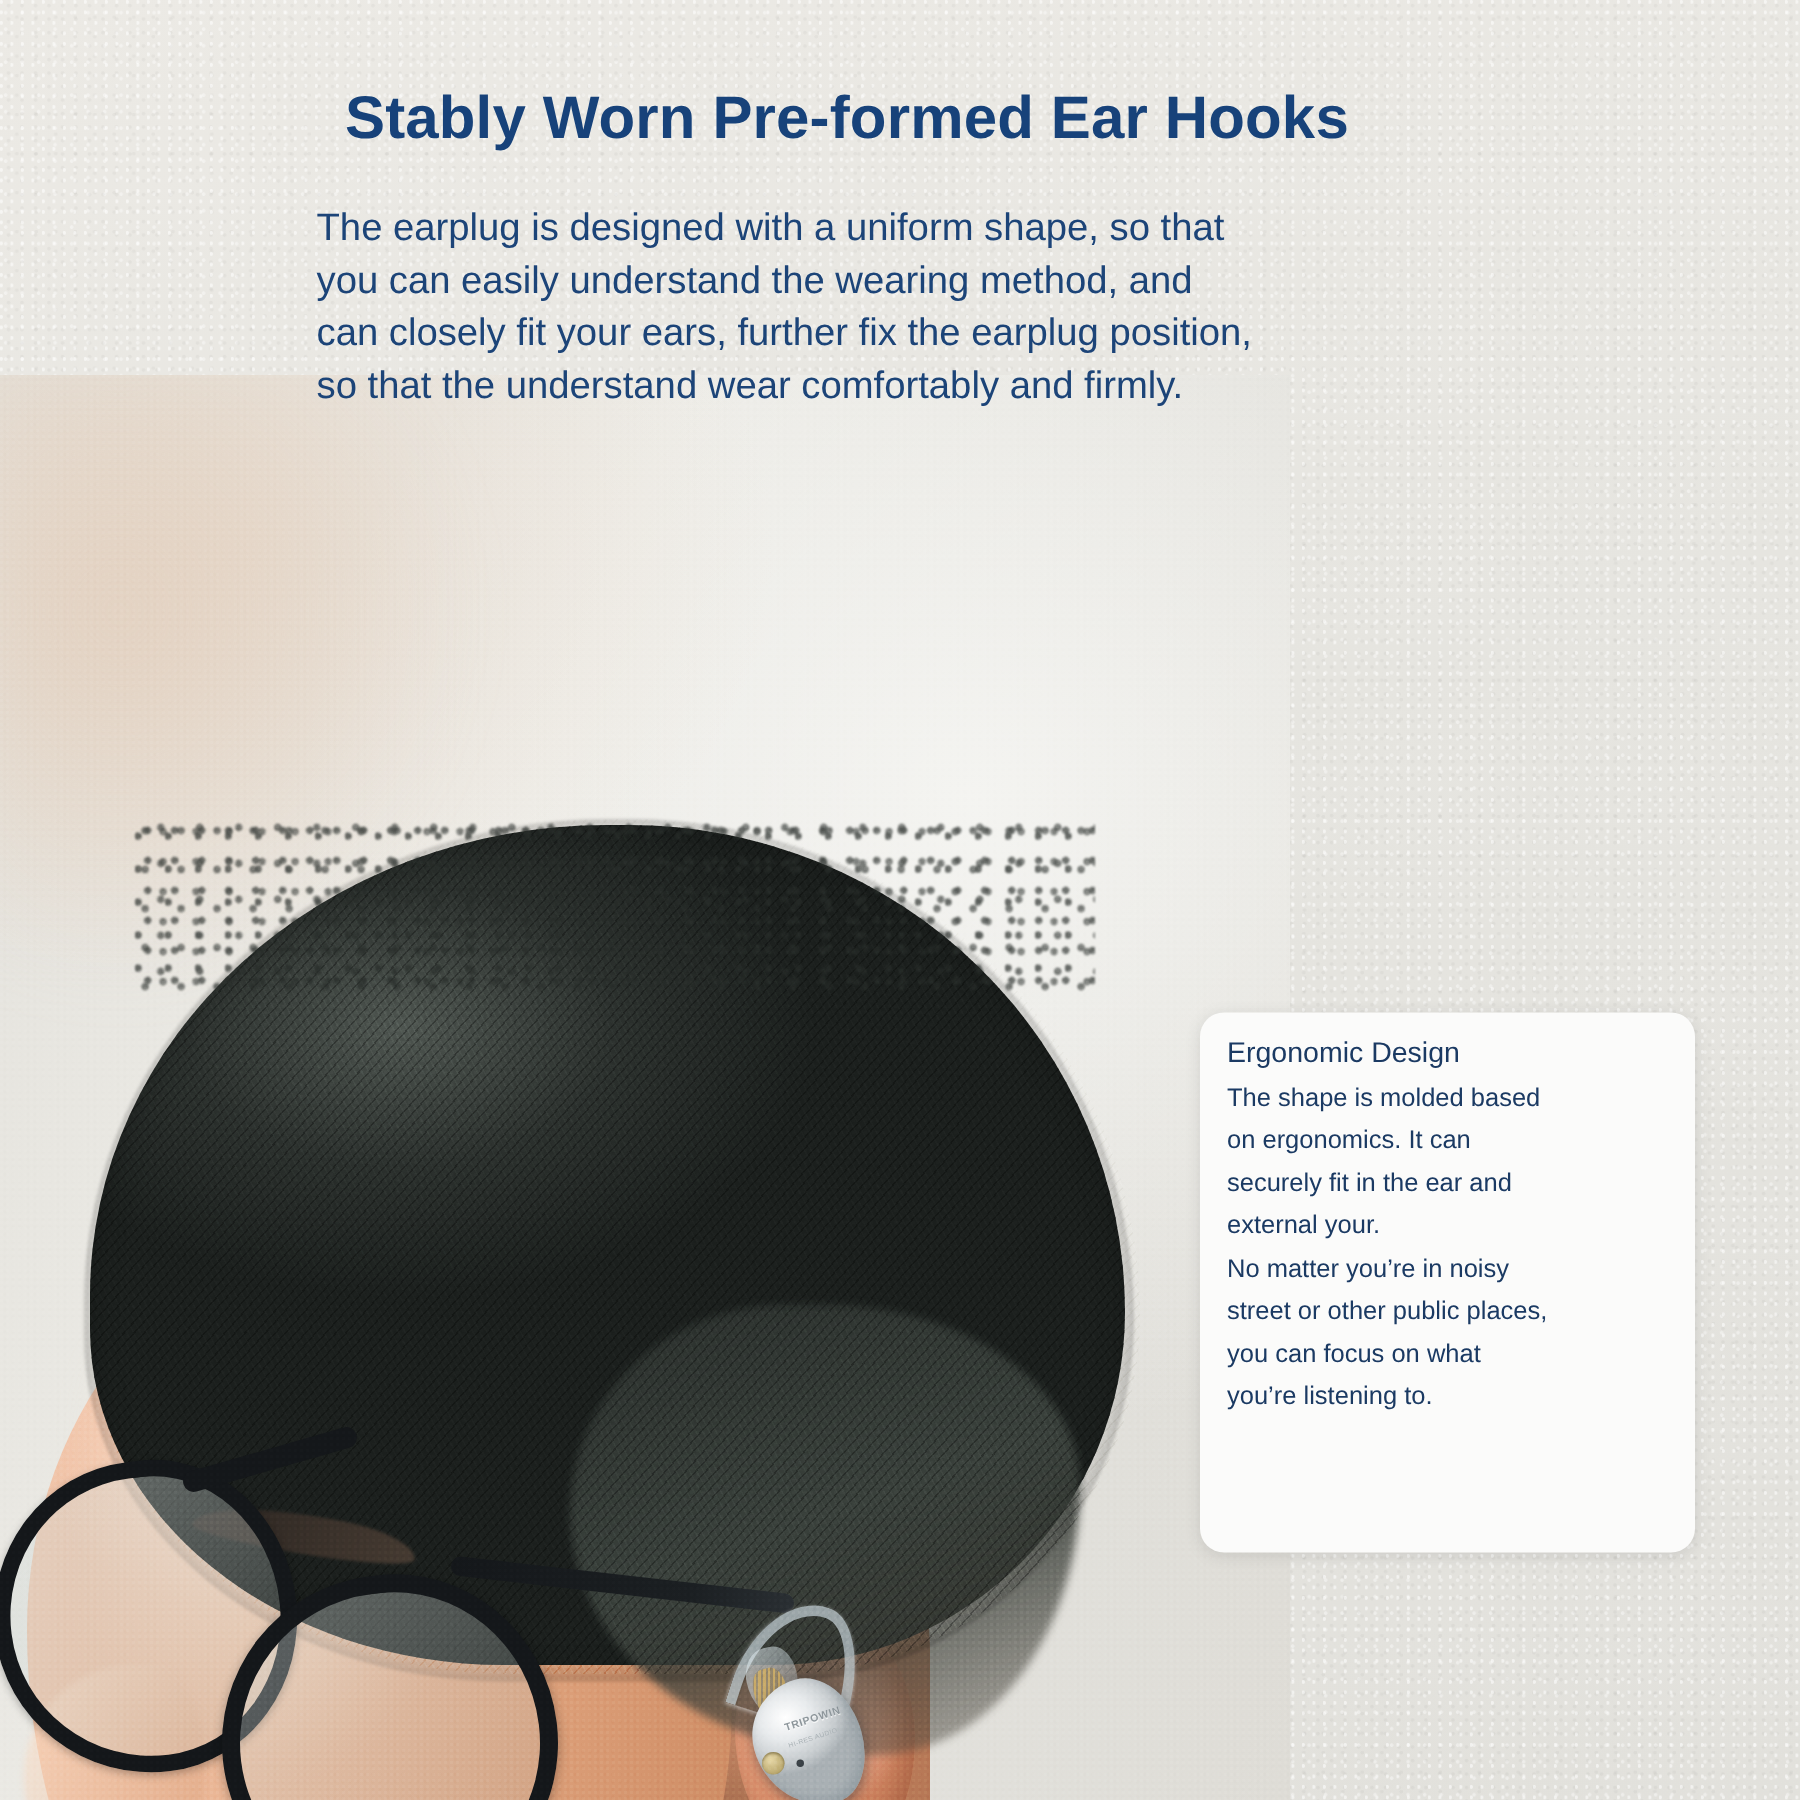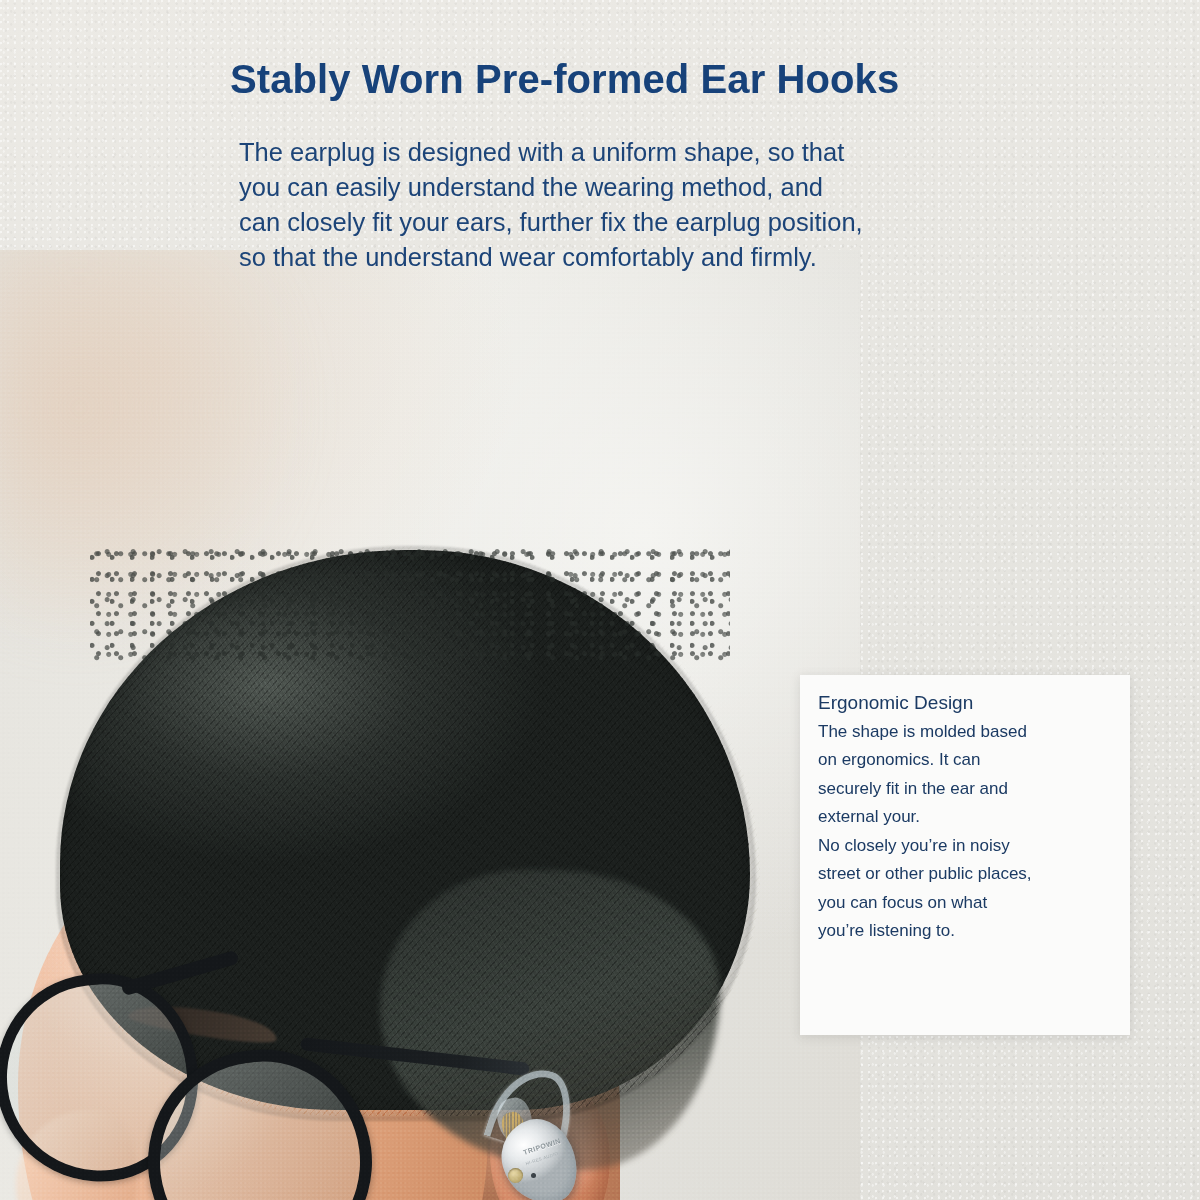--- a/index.html
+++ b/index.html
@@ -45,21 +45,21 @@
   }
   #subcopy {
     position: absolute;
     left: 211px;
     top: 135px;
     width: 830px;
     color: #1c4478;
     font-size: 25.5px;
     line-height: 35px;
   }
-  #subcopy .ln { display: block; white-space: nowrap; margin-left: 28px; }
+  #subcopy .ln { display: block; white-space: nowrap; }
 
   
   #photo {
     position: absolute;
     left: 0;
     top: 250px;
     width: 860px;
     height: 950px;
     overflow: hidden;
   }
@@ -291,21 +291,21 @@
   }
 
   
   #info-card {
     position: absolute;
     left: 800px;
     top: 675px;
     width: 330px;
     height: 360px;
     background: #fbfbfa;
-    border-radius: 0;
+    border-radius: 16px;
     box-shadow: 0 2px 10px rgba(90,90,84,.16);
     box-sizing: border-box;
     padding: 14px 18px 0 18px;
   }
   #info-card .ctitle {
     color: #1b3a63;
     font-size: 19px;
     line-height: 28.5px;
     white-space: nowrap;
   }
@@ -375,19 +375,19 @@
     <span class="ln">can closely fit your ears, further fix the earplug position,</span>
     <span class="ln">so that the understand wear comfortably and firmly.</span>
   </div>
 
   <div id="info-card">
     <div class="ctitle">Ergonomic Design</div>
     <span class="cline">The shape is molded based</span>
     <span class="cline">on ergonomics. It can</span>
     <span class="cline">securely fit in the ear and</span>
     <span class="cline">external your.</span>
-    <span class="cline">No closely you’re in noisy</span>
+    <span class="cline">No matter you’re in noisy</span>
     <span class="cline">street or other public places,</span>
     <span class="cline">you can focus on what</span>
     <span class="cline">you’re listening to.</span>
   </div>
 
 </div>
 
 </body></html>

